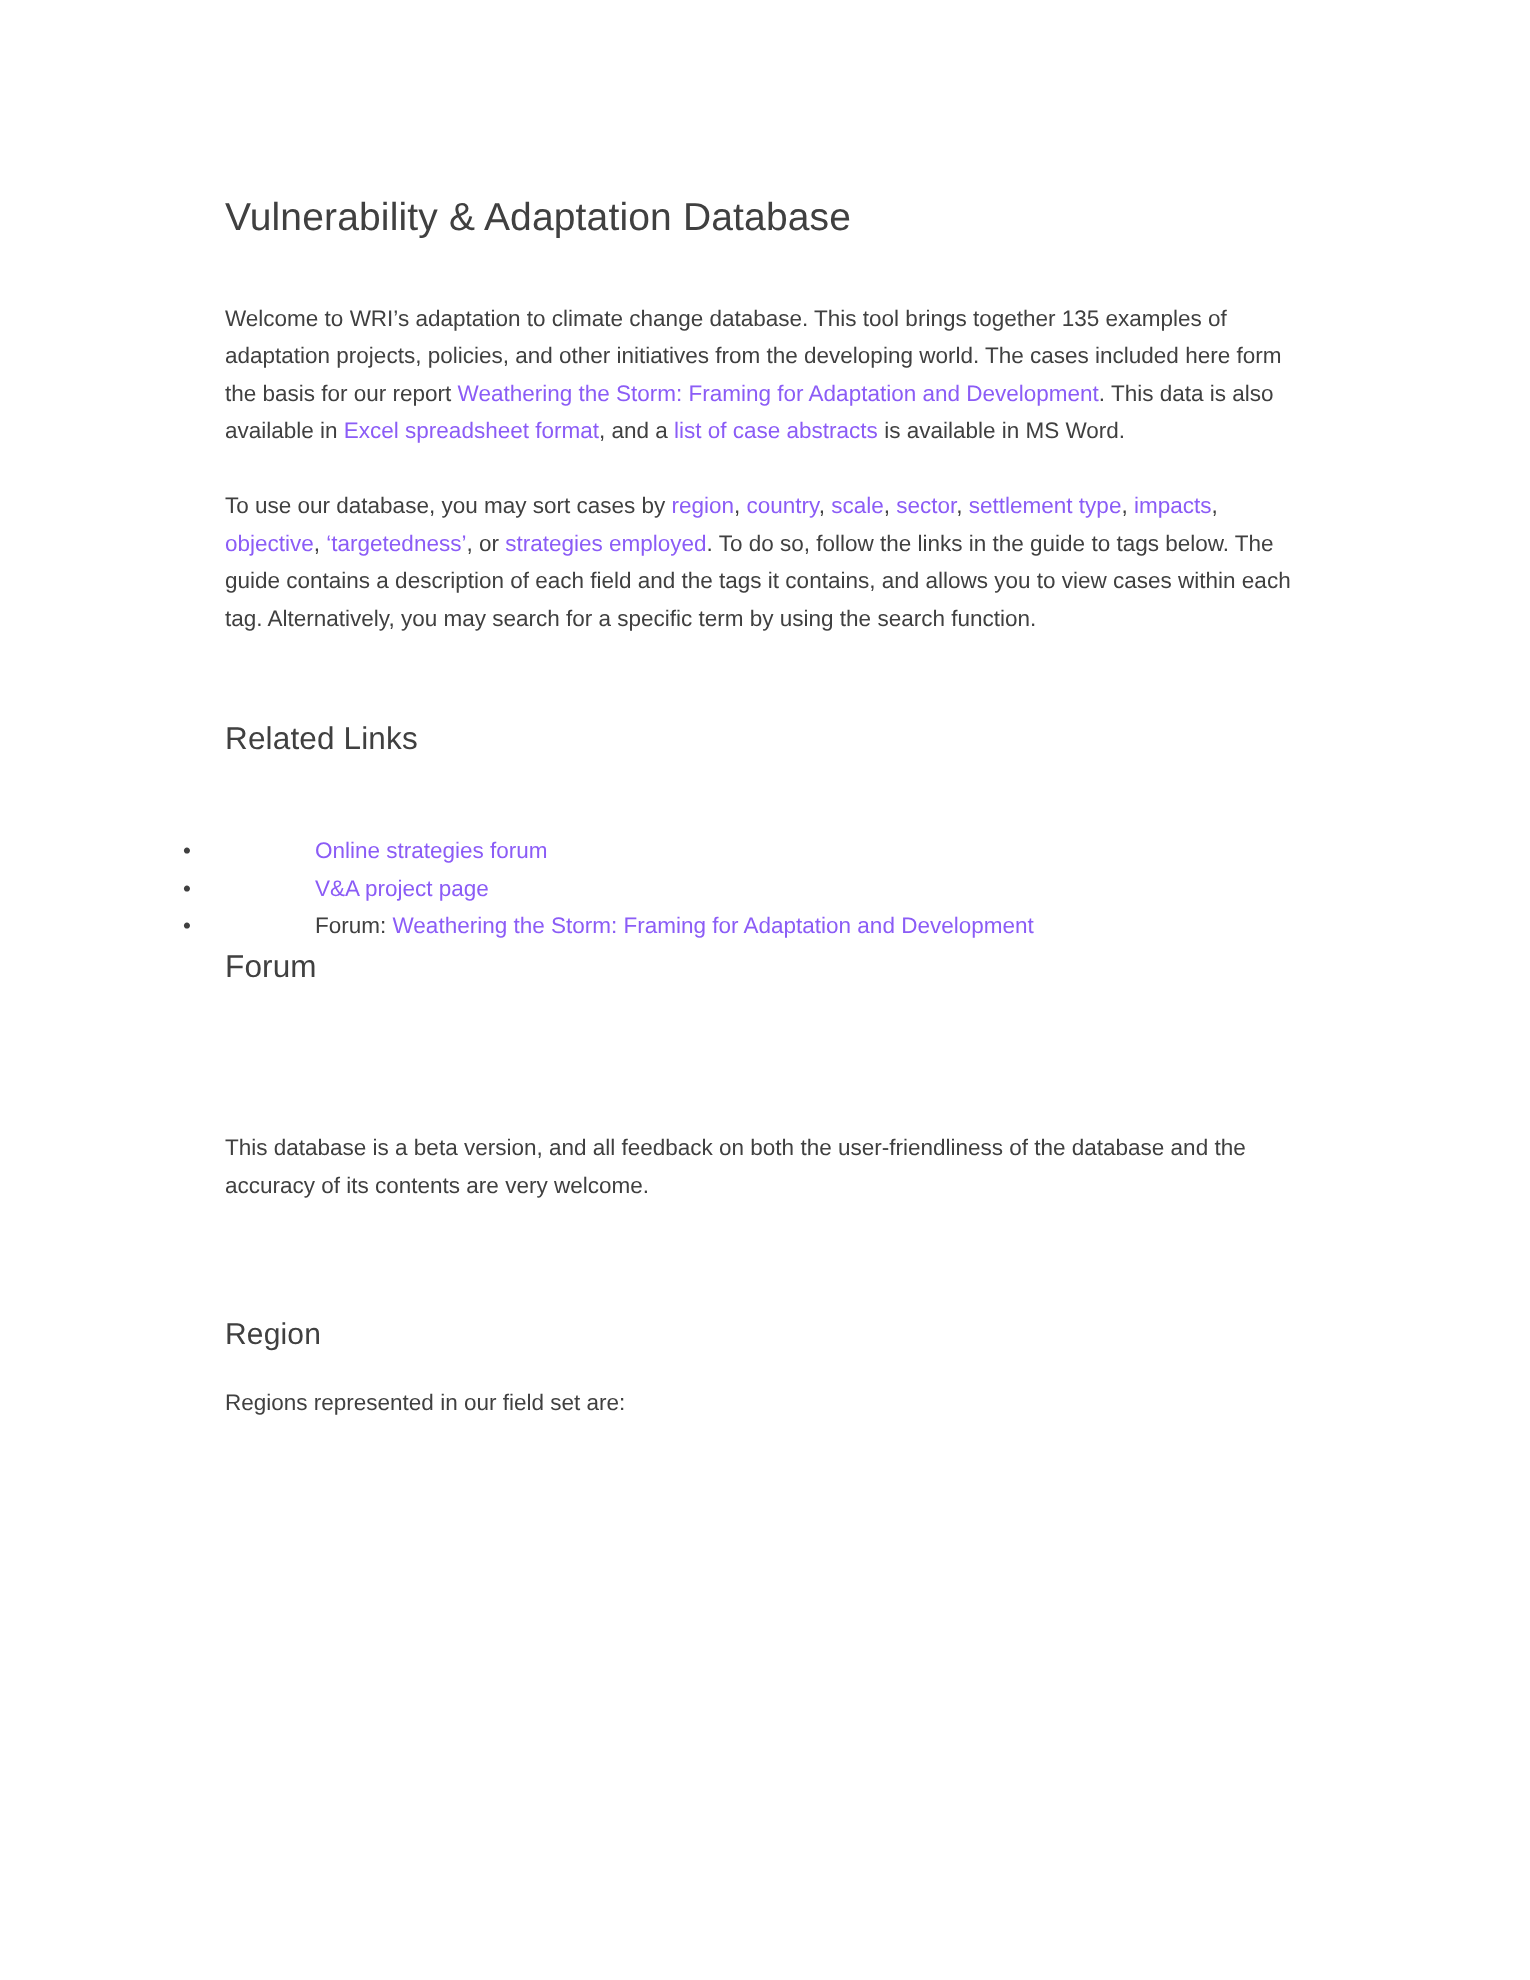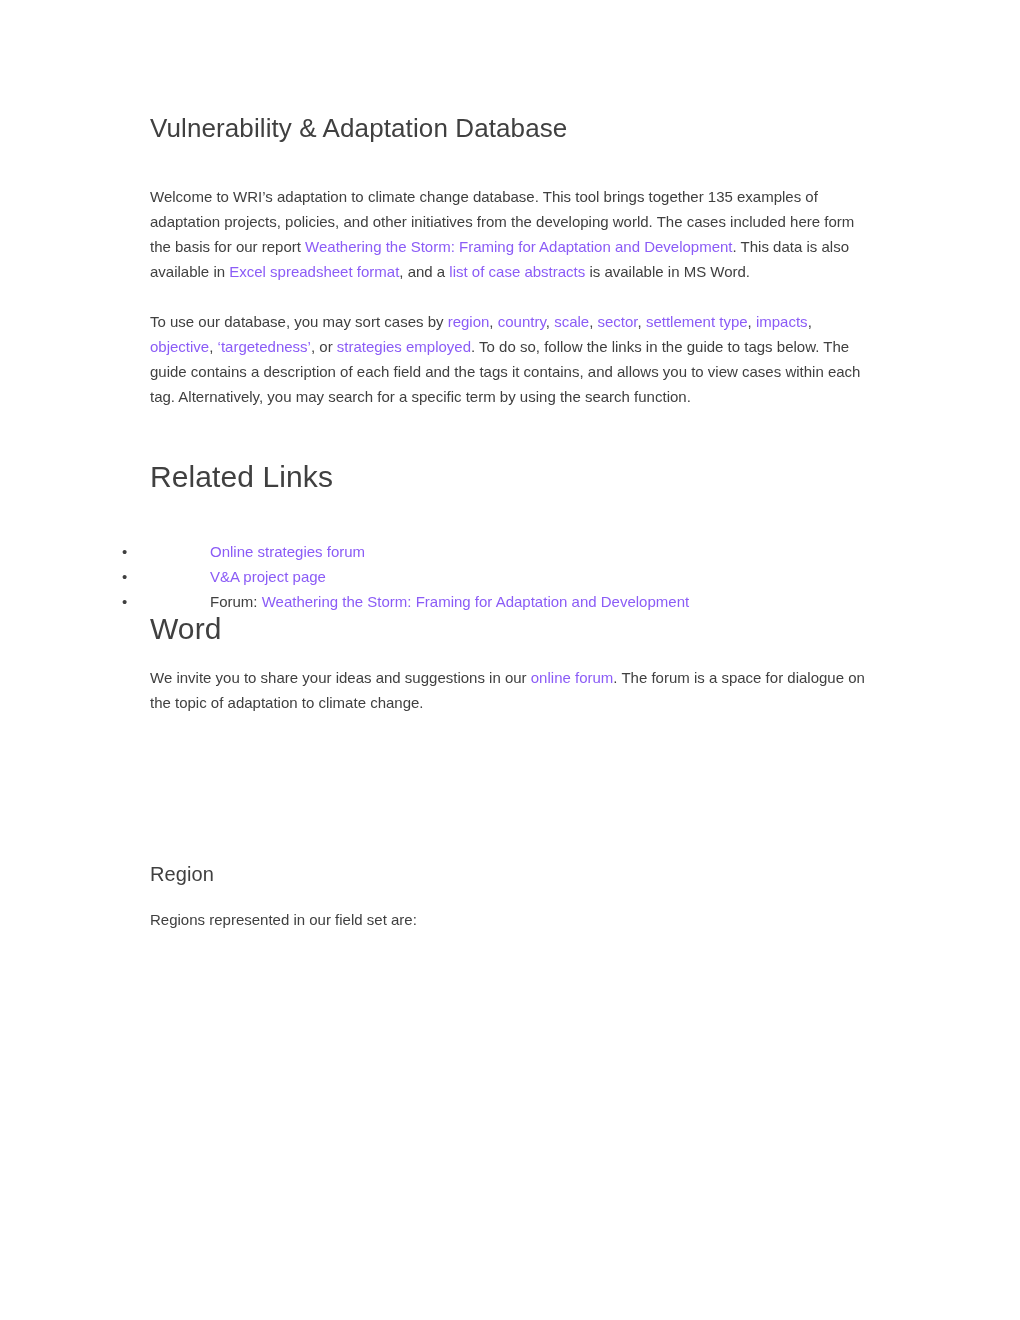--- a/index.html
+++ b/index.html
@@ -14,39 +14,40 @@
     color: #404040;
     -webkit-font-smoothing: antialiased;
   }
   .page {
     position: relative;
     width: 1020px;
     height: 1252px;
     box-sizing: border-box;
     padding: 0;
     overflow: hidden;
+    margin-top: 16px;
   }
   .content {
     position: absolute;
     left: 150px;
     top: 112px;
     width: 722px;
   }
 
   h1.doc-title {
     font-size: 26px;
     font-weight: normal;
     color: #404040;
     letter-spacing: 0.1px;
     margin: 0 0 0 0;
     line-height: 32px;
   }
 
   h2.section-title {
-    font-size: 30px;
+    font-size: 21px;
     font-weight: normal;
     color: #404040;
     line-height: 29px;
     margin: 0;
     letter-spacing: 0.1px;
   }
 
   h3.subsection-title {
     font-size: 20px;
     font-weight: normal;
@@ -127,29 +128,29 @@
     <h2 class="section-title">Related Links</h2>
 
     <div class="sp-after-h2"></div>
 
     <ul class="related-list">
       <li><span class="bullet">•</span><span></span><a class="link" href="#">Online strategies forum</a></li>
       <li><span class="bullet">•</span><span></span><a class="link" href="#">V&amp;A project page</a></li>
       <li><span class="bullet">•</span><span>Forum: </span><a class="link" href="#">Weathering the Storm: Framing for Adaptation and Development</a></li>
     </ul>
 
-    <h2 class="section-title">Word</h2>
+    <h2 class="section-title">Forum</h2>
 
     <div class="sp-small"></div>
 
-    <p class="body-text"><span>We invite you to share your ideas and suggestions in our </span><a class="link" href="#">online forum</a><span>. The forum is a space for dialogue on the topic of adaptation to climate change.</span></p>
 
     <div class="sp-forum-gap"></div>
     <div class="sp-small"></div>
 
+    <p class="body-text">This database is a beta version, and all feedback on both the user-friendliness of the database and the accuracy of its contents are very welcome.</p>
 
     <div class="sp-before-guide"></div>
 
 
     <div class="sp-after-guide"></div>
 
 
     <div class="sp-before-region"></div>
 
     <h3 class="subsection-title">Region</h3>

